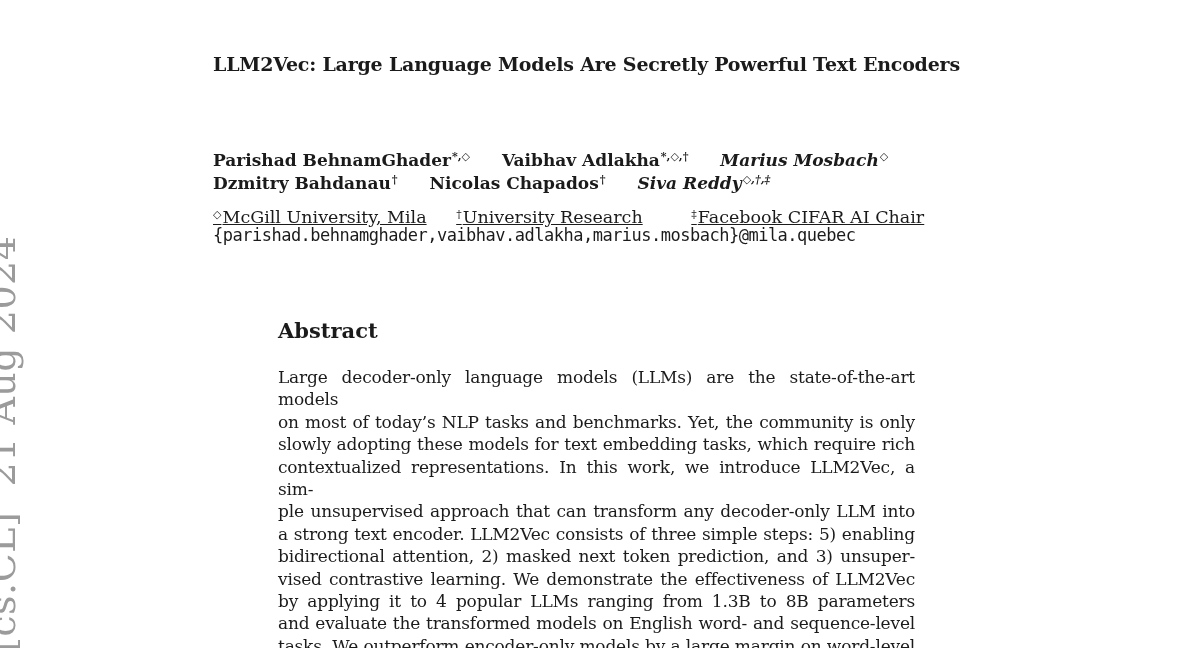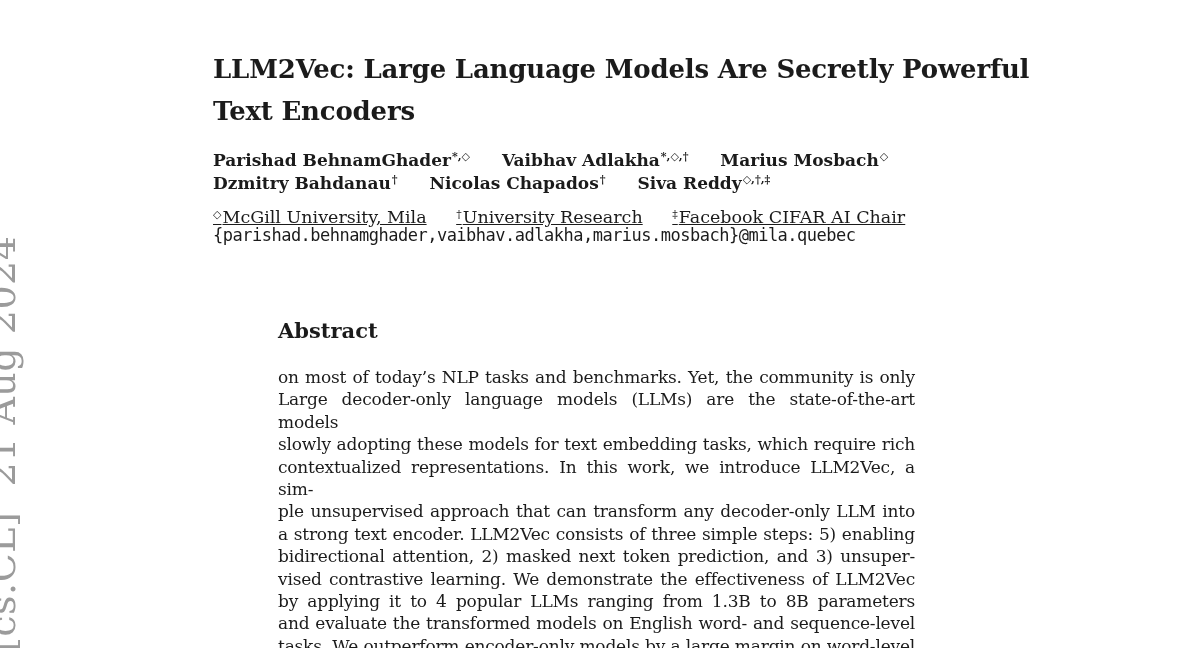--- a/index.html
+++ b/index.html
@@ -27,54 +27,54 @@
     font-size: 38px;
     letter-spacing: 0.5px;
     color: #9b9b9b;
   }
   .title {
     position: absolute;
     left: 213px;
     top: 48px;
     width: 820px;
     margin: 0;
-    font-size: 26px;
-    line-height: 42px;
+    font-size: 19px;
+    line-height: 33px;
     font-weight: 700;
     letter-spacing: -0.2px;
   }
   .authors {
     position: absolute;
     left: 213px;
     top: 149px;
     font-size: 17px;
     line-height: 23px;
     font-weight: 700;
     white-space: nowrap;
   }
   .author { margin-right: 26px; }
-  .author:last-child { margin-right: 0; }
+  .author:last-child { margin-right: 0; font-style: italic; }
   sup.mark {
     font-size: 11px;
     line-height: 0;
     vertical-align: baseline;
     position: relative;
     top: -6px;
     margin-left: 1px;
   }
   .affiliations {
     position: absolute;
     left: 213px;
     top: 206px;
     font-size: 17.5px;
     line-height: 23px;
     white-space: nowrap;
   }
   .affil { margin-right: 24px; text-decoration: underline; }
-  .affil:last-child { margin-right: 0; }
+  .affil:last-child { margin-right: 0; margin-left: 19px; }
   .affil sup.mark { margin-left: 0; margin-right: 1px; top: -5px; }
   .email {
     position: absolute;
     left: 213px;
     top: 224px;
     font-family: "DejaVu Sans Mono", monospace;
     font-size: 17px;
     line-height: 23px;
     letter-spacing: -0.5px;
     white-space: nowrap;
@@ -129,22 +129,22 @@
     <span class="affil"><sup class="mark">◇</sup><span>McGill University, Mila</span></span>
     <span class="affil"><sup class="mark">†</sup><span>University Research</span></span>
     <span class="affil"><sup class="mark">‡</sup><span>Facebook CIFAR AI Chair</span></span>
   </div>
 
   <div class="email">{parishad.behnamghader,vaibhav.adlakha,marius.mosbach}@mila.quebec</div>
 
   <div class="abstract-heading">Abstract</div>
 
   <div class="abstract">
+    <div class="abs-line">Large decoder-only language models (LLMs) are the state-of-the-art models</div>
     <div class="abs-line">on most of today’s NLP tasks and benchmarks. Yet, the community is only</div>
-    <div class="abs-line">Large decoder-only language models (LLMs) are the state-of-the-art models</div>
     <div class="abs-line">slowly adopting these models for text embedding tasks, which require rich</div>
     <div class="abs-line">contextualized representations. In this work, we introduce LLM2Vec, a sim-</div>
     <div class="abs-line">ple unsupervised approach that can transform any decoder-only LLM into</div>
     <div class="abs-line">a strong text encoder. LLM2Vec consists of three simple steps: 5) enabling</div>
     <div class="abs-line">bidirectional attention, 2) masked next token prediction, and 3) unsuper-</div>
     <div class="abs-line">vised contrastive learning. We demonstrate the effectiveness of LLM2Vec</div>
     <div class="abs-line">by applying it to 4 popular LLMs ranging from 1.3B to 8B parameters</div>
     <div class="abs-line">and evaluate the transformed models on English word- and sequence-level</div>
     <div class="abs-line">tasks. We outperform encoder-only models by a large margin on word-level</div>
 

